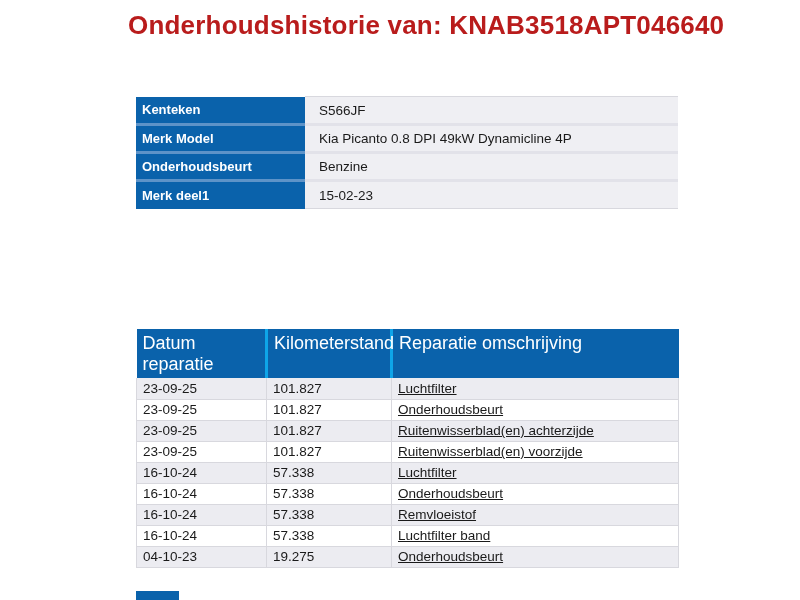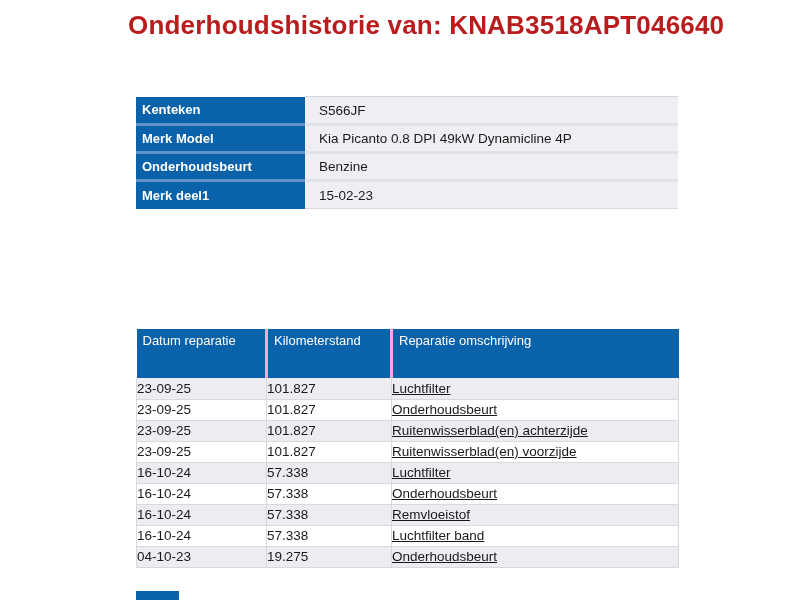--- a/index.html
+++ b/index.html
@@ -54,31 +54,32 @@
   
   .repairs {
     position: absolute;
     left: 136px; top: 329px;
     width: 542px;
   }
   .repairs th {
     background: var(--header-blue);
     color: #ffffff;
     font-weight: normal;
-    font-size: 13px;
+    font-size: 18px;
     text-align: left;
     vertical-align: top;
     height: 49px;
     padding: 4px 0 0 6px;
   }
-  .repairs th + th { border-left: 3px solid #f9a8d4; }
+  .repairs th + th { border-left: 3px solid #0ea5e9; }
   .repairs tbody td {
     height: 21px;
     font-size: 13.5px;
     color: var(--text);
+    padding-left: 6px;
     vertical-align: middle;
     border-bottom: 1px solid var(--line);
     background: var(--row-white-bg);
   }
   .repairs tbody tr:nth-child(odd) td { background: var(--row-alt-bg); }
   .repairs tbody td:nth-child(1),
   .repairs tbody td:nth-child(2) { border-right: 1px solid var(--line); }
   .repairs tbody td:first-child { border-left: 1px solid var(--line); }
   .repairs tbody td:last-child { border-right: 1px solid var(--line); text-decoration: underline; }
 

